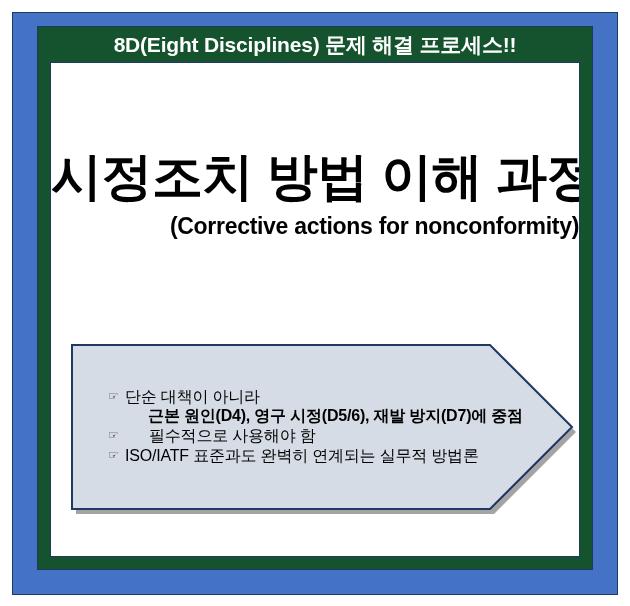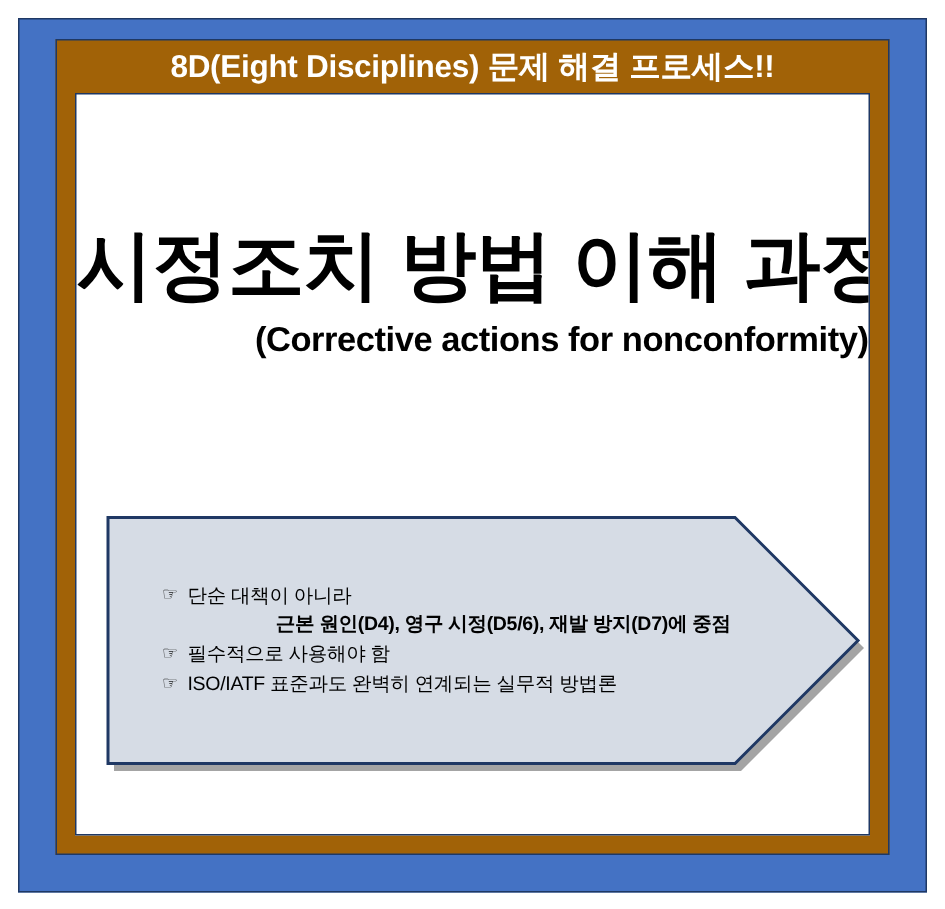--- a/index.html
+++ b/index.html
@@ -26,21 +26,21 @@
     border: 1px solid #1F3864;
   }
 
   
   .band {
     position: absolute;
     left: 24px;
     top: 13px;
     right: 24px;
     bottom: 24px;
-    background: #a16207;            
+    background: #14532d;            
     border: 1px solid #1F3864;
     box-sizing: border-box;
   }
 
   
   .title-bar {
     position: absolute;
     left: 0;
     top: 0;
     width: 100%;
@@ -137,33 +137,34 @@
     width: 17px;
     flex: 0 0 17px;
     font-size: 12px;
     line-height: 19px;
     color: #1a1a1a;
   }
   .bullet-body {
     flex: 1 1 auto;
   }
   .bline {
-    font-size: 13px;
+    font-size: 16px;
     line-height: 19px;
     color: #000000;
     white-space: nowrap;
     letter-spacing: -0.2px;
   }
   .bline.indent {
     padding-left: 8px;
     font-weight: bold;
     text-align: center;
   }
   .bline.hang {
     padding-left: 0px;
+    margin-left: 24px;
   }
 </style>
 </head>
 <body>
 
 <div class="slide">
   <div class="band">
 
     <div class="title-bar">
       <span class="title-text">8D(Eight Disciplines) 문제 해결 프로세스!!</span>

